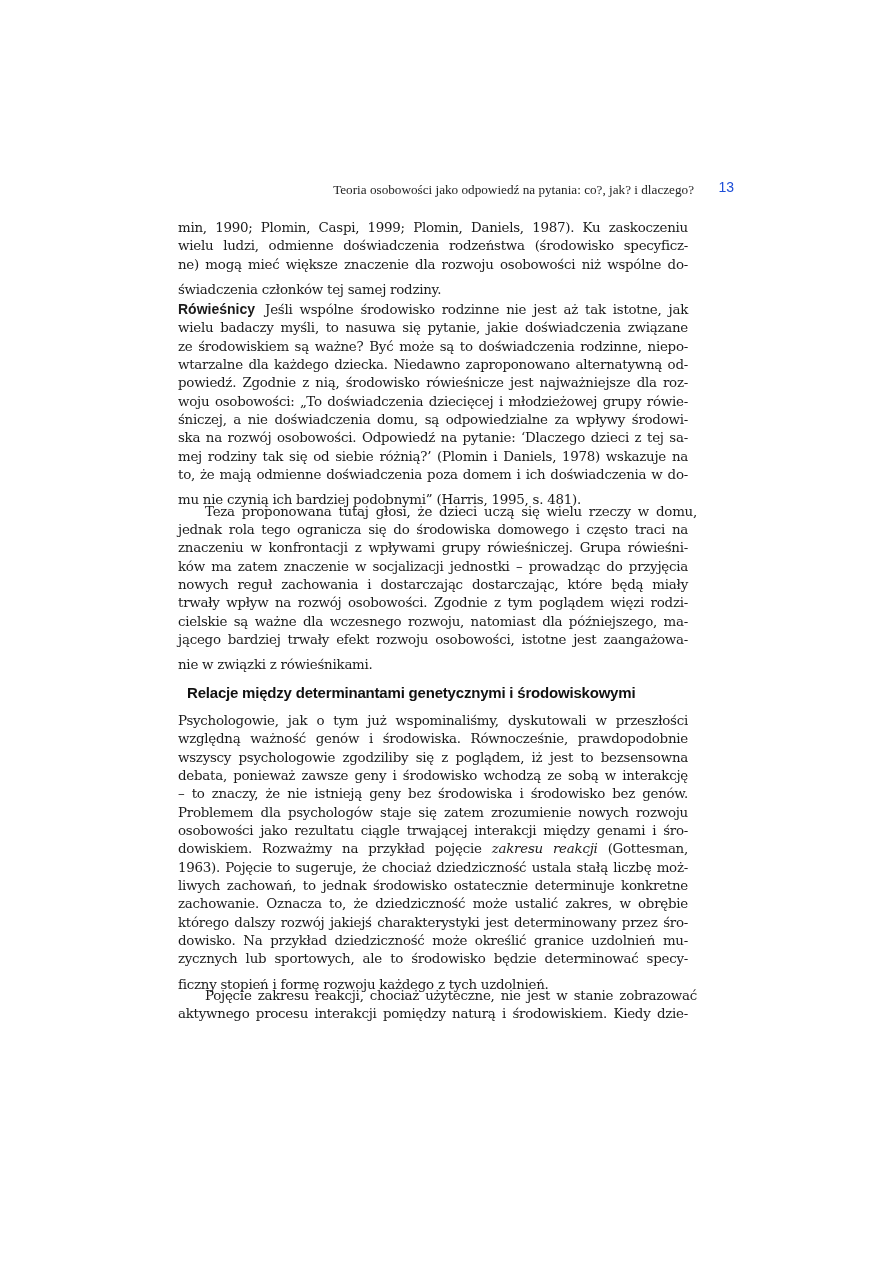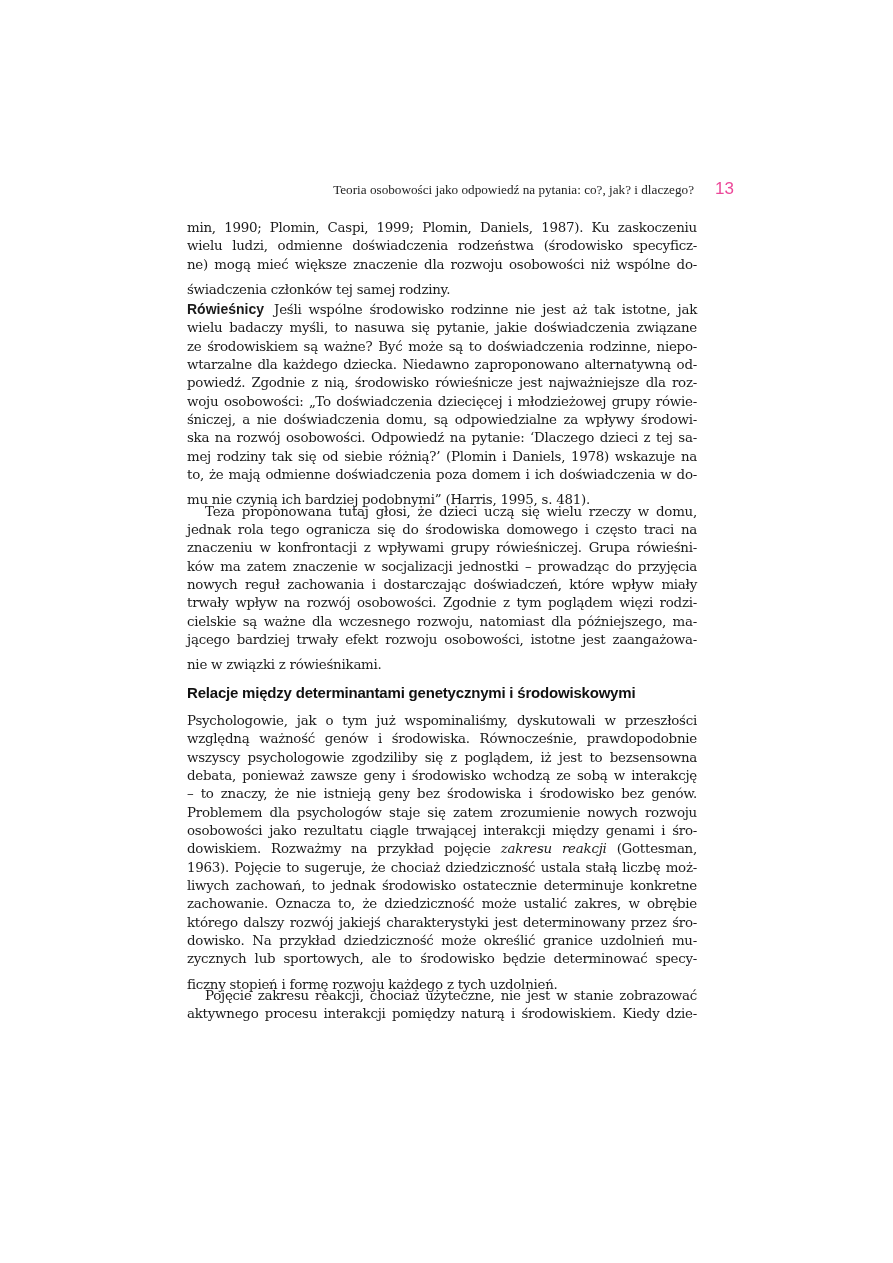--- a/index.html
+++ b/index.html
@@ -8,24 +8,24 @@
     color: #1a1a1a;
   }
   .page { position: absolute; left: 0; top: 0; width: 893px; height: 1048px; }
   .running-head {
     position: absolute; left: 300px; top: 180px; width: 440px; height: 20px;
     font-family: "Liberation Serif", serif; font-size: 13.2px; color: #222;
   }
   .running-title { position: absolute; right: 46px; top: 2px; white-space: nowrap; }
   .page-number {
     position: absolute; right: 6px; top: -1px;
-    font-family: "Liberation Sans", sans-serif; font-size: 17px; color: #ec4899;
+    font-family: "Liberation Sans", sans-serif; font-size: 14px; color: #1d4ed8;
   }
   .line {
-    position: absolute; left: 187px; width: 510px; height: 19px;
+    position: absolute; left: 178px; width: 510px; height: 19px;
     font-family: "DejaVu Serif", serif; font-size: 13.4px; line-height: 19px;
     white-space: nowrap; text-align: justify; text-align-last: justify;
     letter-spacing: -0.25px;
   }
   .line.last { text-align-last: left; margin-top: 7px; }
   .line.indent { left: 205px; width: 492px; }
   .run-in {
     font-family: "Liberation Sans", sans-serif; font-weight: bold; font-size: 14px;
     letter-spacing: 0; margin-right: 10px;
   }
@@ -60,21 +60,21 @@
   <div class="line" style="top:410px">śniczej, a nie doświadczenia domu, są odpowiedzialne za wpływy środowi-</div>
   <div class="line" style="top:428px">ska na rozwój osobowości. Odpowiedź na pytanie: ‘Dlaczego dzieci z tej sa-</div>
   <div class="line" style="top:447px">mej rodziny tak się od siebie różnią?’ (Plomin i Daniels, 1978) wskazuje na</div>
   <div class="line" style="top:465px">to, że mają odmienne doświadczenia poza domem i ich doświadczenia w do-</div>
   <div class="line last" style="top:483px">mu nie czynią ich bardziej podobnymi” (Harris, 1995, s. 481).</div>
 
   <div class="line indent" style="top:502px">Teza proponowana tutaj głosi, że dzieci uczą się wielu rzeczy w domu,</div>
   <div class="line" style="top:520px">jednak rola tego ogranicza się do środowiska domowego i często traci na</div>
   <div class="line" style="top:538px">znaczeniu w konfrontacji z wpływami grupy rówieśniczej. Grupa rówieśni-</div>
   <div class="line" style="top:557px">ków ma zatem znaczenie w socjalizacji jednostki – prowadząc do przyjęcia</div>
-  <div class="line" style="top:575px">nowych reguł zachowania i dostarczając doświadczeń, które wpływ miały</div>
+  <div class="line" style="top:575px">nowych reguł zachowania i dostarczając dostarczając, które będą miały</div>
   <div class="line" style="top:593px">trwały wpływ na rozwój osobowości. Zgodnie z tym poglądem więzi rodzi-</div>
   <div class="line" style="top:612px">cielskie są ważne dla wczesnego rozwoju, natomiast dla późniejszego, ma-</div>
   <div class="line" style="top:630px">jącego bardziej trwały efekt rozwoju osobowości, istotne jest zaangażowa-</div>
   <div class="line last" style="top:648px">nie w związki z rówieśnikami.</div>
 
   <div class="heading">Relacje między determinantami genetycznymi i środowiskowymi</div>
 
   <div class="line" style="top:711px">Psychologowie, jak o tym już wspominaliśmy, dyskutowali w przeszłości</div>
   <div class="line" style="top:729px">względną ważność genów i środowiska. Równocześnie, prawdopodobnie</div>
   <div class="line" style="top:748px">wszyscy psychologowie zgodziliby się z poglądem, iż jest to bezsensowna</div>

